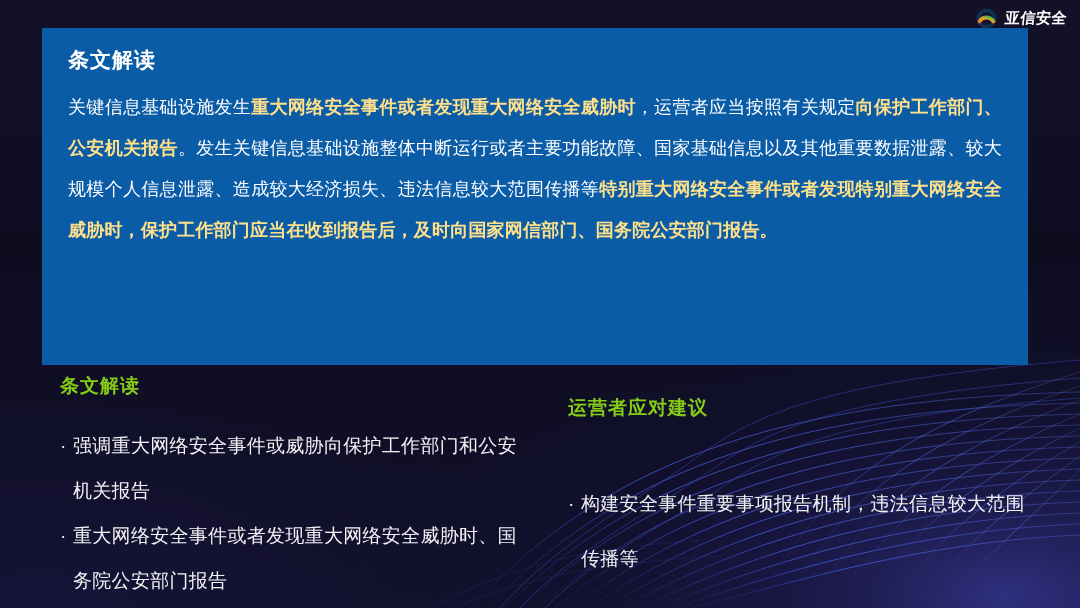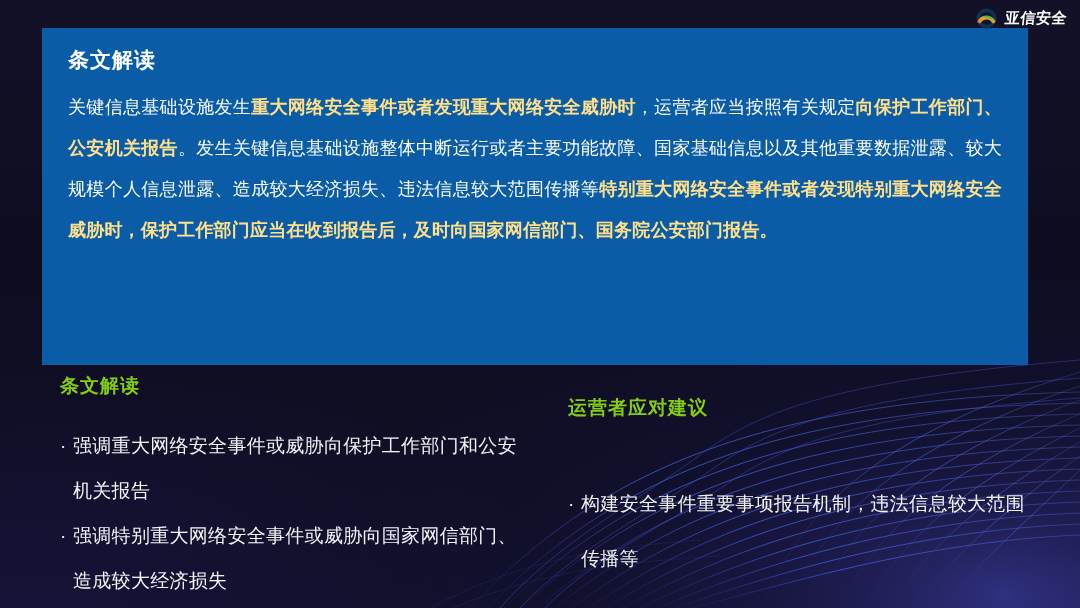--- a/index.html
+++ b/index.html
@@ -164,21 +164,21 @@
 
 <div class="col" id="col-left">
   <div class="col-heading">条文解读</div>
   <div class="bullets">
     <div class="bullet">
       <span class="dot">·</span>
       <span class="btext">强调重大网络安全事件或威胁向保护工作部门和公安机关报告</span>
     </div>
     <div class="bullet">
       <span class="dot">·</span>
-      <span class="btext">强调特别重大网络安全事件或威胁向国家网信部门、造成较大经济损失</span>
+      <span class="btext">重大网络安全事件或者发现重大网络安全威胁时、国务院公安部门报告</span>
     </div>
   </div>
 </div>
 
 <div class="col" id="col-right">
   <div class="col-heading">运营者应对建议</div>
   <div class="bullets">
     <div class="bullet">
       <span class="dot">·</span>
       <span class="btext">构建安全事件重要事项报告机制，违法信息较大范围传播等</span>

